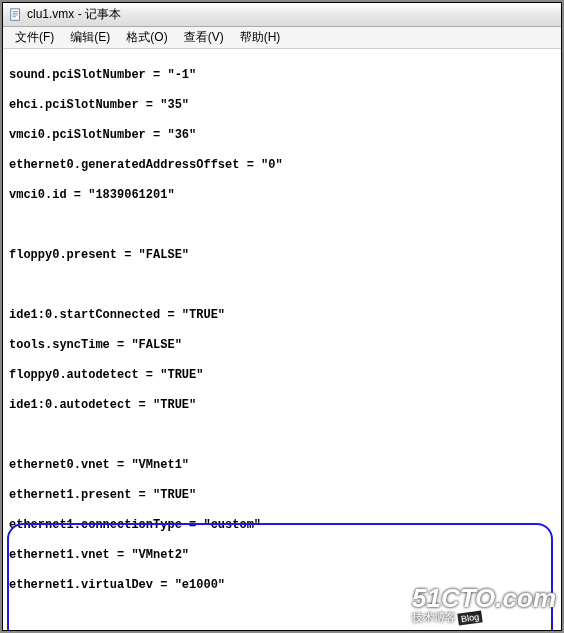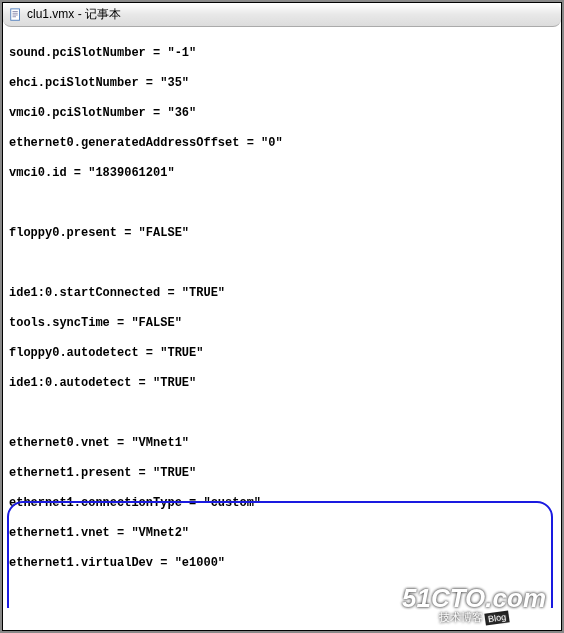--- a/index.html
+++ b/index.html
@@ -1,26 +1,26 @@
 <!DOCTYPE html>
 <html><head>
 <meta charset="utf-8">
 <style>
   * { margin: 0; padding: 0; box-sizing: border-box; }
   body { font-family: "SimSun", "宋体", sans-serif; font-size: 12px; background: #fff; width: 564px; height: 633px; border: 2px solid #888; position: relative; overflow: hidden; }
   .outer-border { border: 1px solid #000; width: 100%; height: 100%; }
-  .titlebar { background: linear-gradient(#fff, #e8e8e8, #dcdcdc); height: 24px; display: flex; align-items: center; padding: 1px 6px; border-bottom: 1px solid #aaa; border-radius: 8px; }
+  .titlebar { background: linear-gradient(#fff, #e8e8e8, #dcdcdc); height: 24px; display: flex; align-items: center; padding: 1px 6px; border-bottom: 1px solid #aaa; }
   .titlebar-icon { width: 14px; height: 14px; margin-right: 4px; display: inline-block; }
   .titlebar-icon svg { width: 14px; height: 14px; display: block; }
   .titlebar-text { font-size: 12px; color: #000; }
   .menubar { background: #f5f5f5; height: 22px; display: flex; align-items: center; padding: 0 4px; border-bottom: 1px solid #ccc; }
   .menu-item { padding: 2px 8px; font-size: 12px; cursor: default; }
   .content { padding: 4px 6px; font-family: "Consolas", "Courier New", monospace; font-size: 12px; line-height: 15px; font-weight: bold; color: #000; white-space: pre; overflow: auto; height: calc(100% - 46px); position: relative; }
   .highlight-box { position: absolute; left: 4px; top: 474px; width: 546px; height: 122px; border: 2px solid #1a1ae0; border-radius: 16px; pointer-events: none; }
-  .watermark { position: absolute; right: 16px; bottom: 6px; font-family: Arial, sans-serif; color: #fff; text-align: center; pointer-events: none; text-shadow: 0 0 3px #555, 0 0 3px #555; }
+  .watermark { position: absolute; right: 6px; bottom: 6px; font-family: Arial, sans-serif; color: #fff; text-align: left; pointer-events: none; text-shadow: 0 0 3px #555, 0 0 3px #555; }
   .watermark .big { font-size: 26px; font-weight: bold; font-style: italic; letter-spacing: 0; }
   .watermark .sub { font-size: 11px; margin-top: -4px; }
   .watermark .corner { display: inline-block; background: #222; color: #fff; font-size: 9px; padding: 1px 3px; margin-left: 2px; transform: rotate(-8deg); }
 </style>
 </head>
 <body>
 
 <div class="outer-border">
 
 <div class="titlebar">
@@ -29,20 +29,27 @@
           <rect x="2" y="1" width="10" height="13" fill="#fff" stroke="#4a7abc" stroke-width="1"></rect>
           <line x1="4" y1="4" x2="10" y2="4" stroke="#88a" stroke-width="1"></line>
           <line x1="4" y1="6" x2="10" y2="6" stroke="#88a" stroke-width="1"></line>
           <line x1="4" y1="8" x2="10" y2="8" stroke="#88a" stroke-width="1"></line>
           <line x1="4" y1="10" x2="8" y2="10" stroke="#88a" stroke-width="1"></line>
         </svg>
   </span>
   <span class="titlebar-text">clu1.vmx - 记事本</span>
 </div>
 
+<div class="menubar">
+  <span class="menu-item">文件(F)</span>
+  <span class="menu-item">编辑(E)</span>
+  <span class="menu-item">格式(O)</span>
+  <span class="menu-item">查看(V)</span>
+  <span class="menu-item">帮助(H)</span>
+</div>
 
 <div class="content">
 <div>sound.pciSlotNumber = "-1"</div>
 <div>ehci.pciSlotNumber = "35"</div>
 <div>vmci0.pciSlotNumber = "36"</div>
 <div>ethernet0.generatedAddressOffset = "0"</div>
 <div>vmci0.id = "1839061201"</div>
 <div>&nbsp;</div>
 <div>floppy0.present = "FALSE"</div>
 <div>&nbsp;</div>

